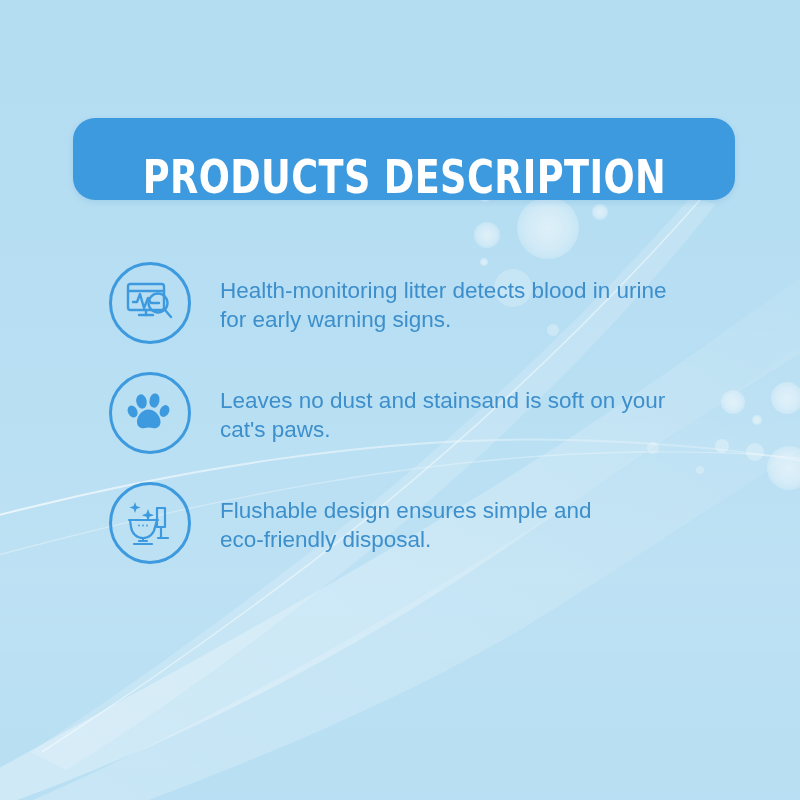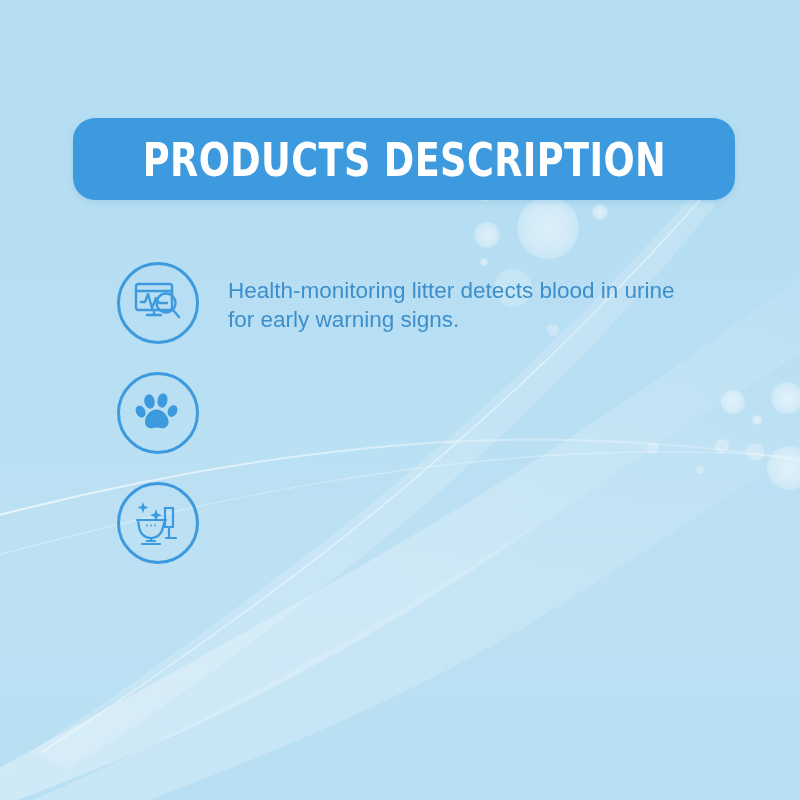--- a/index.html
+++ b/index.html
@@ -44,41 +44,41 @@
   
   .banner {
     position: absolute;
     left: 73px;
     top: 118px;
     width: 662px;
     height: 82px;
     background: #3d9ade;
     border-radius: 22px;
     display: flex;
-    align-items: center;
+    align-items: flex-end;
     justify-content: center;
     box-shadow: 0 2px 6px rgba(60,140,200,0.18);
   }
   .banner-title {
     color: #ffffff;
     font-family: "DejaVu Sans", sans-serif;
     font-weight: 700;
     font-size: 47px;
     line-height: 1;
     letter-spacing: 0.5px;
     transform: scaleX(0.78);
     transform-origin: center center;
     white-space: nowrap;
     text-transform: uppercase;
   }
 
   
   .features {
     position: absolute;
-    left: 8px;
+    left: 0;
     top: 262px;
     width: 728px;
   }
   .feature-row {
     position: relative;
     height: 110px;
     display: flex;
     align-items: flex-start;
   }
   .icon-badge {
@@ -210,20 +210,22 @@
             <ellipse cx="37.5" cy="21.0" rx="4.6" ry="6.2" transform="rotate(26 37.5 21)"></ellipse>
             <path d="M21.5,19.5
                      C27.5,19.5 33.5,25.5 33.5,31.8
                      C33.5,36.8 29.6,39.2 25.6,38.0
                      C23.4,37.3 20.2,37.3 18.0,38.0
                      C14.0,39.2 10.0,36.8 10.0,31.8
                      C10.0,25.5 15.5,19.5 21.5,19.5 Z"></path>
           </g>
         </svg>
       </div>
+      <div class="feature-text">Leaves no dust and stainsand is soft on your
+cat's paws.</div>
     </div>
 
     <div class="feature-row">
       <div class="icon-badge">
         <svg width="50" height="48" viewBox="0 0 50 48" xmlns="http://www.w3.org/2000/svg">
           <g fill="none" stroke="#3d9ade" stroke-width="2.2" stroke-linecap="round" stroke-linejoin="round">
 
             <path d="M32,9 L40,9 L40,28 L32,28"></path>
             <line x1="32" y1="9" x2="32" y2="28"></line>
 
@@ -242,17 +244,19 @@
             <circle cx="14" cy="26.5" r="0.9" fill="#3d9ade" stroke="none"></circle>
             <circle cx="18" cy="26.5" r="0.9" fill="#3d9ade" stroke="none"></circle>
             <circle cx="22" cy="26.5" r="0.9" fill="#3d9ade" stroke="none"></circle>
           </g>
           <g fill="#3d9ade">
             <path d="M10,3 L11.4,7.1 L15.5,8.5 L11.4,9.9 L10,14 L8.6,9.9 L4.5,8.5 L8.6,7.1 Z"></path>
             <path d="M23,10 L24.6,14.6 L29.2,16.2 L24.6,17.8 L23,22.4 L21.4,17.8 L16.8,16.2 L21.4,14.6 Z"></path>
           </g>
         </svg>
       </div>
+      <div class="feature-text">Flushable design ensures simple and
+eco-friendly disposal.</div>
     </div>
 
 
   </div>
 </div>
 
 </body></html>

